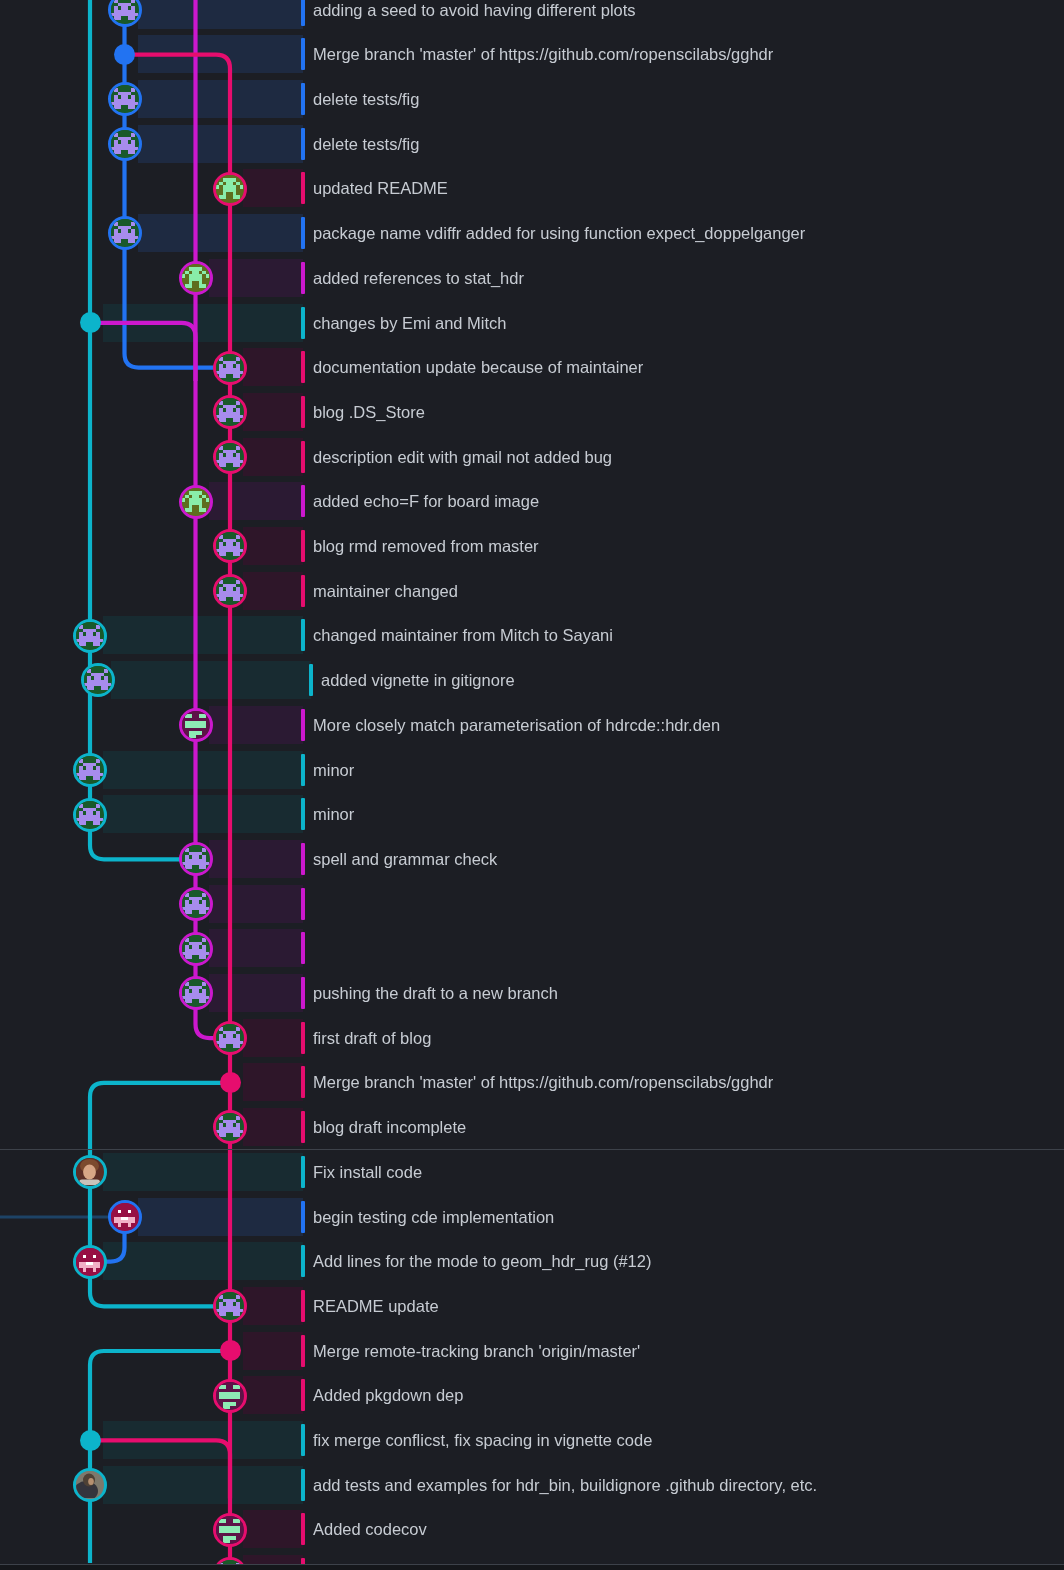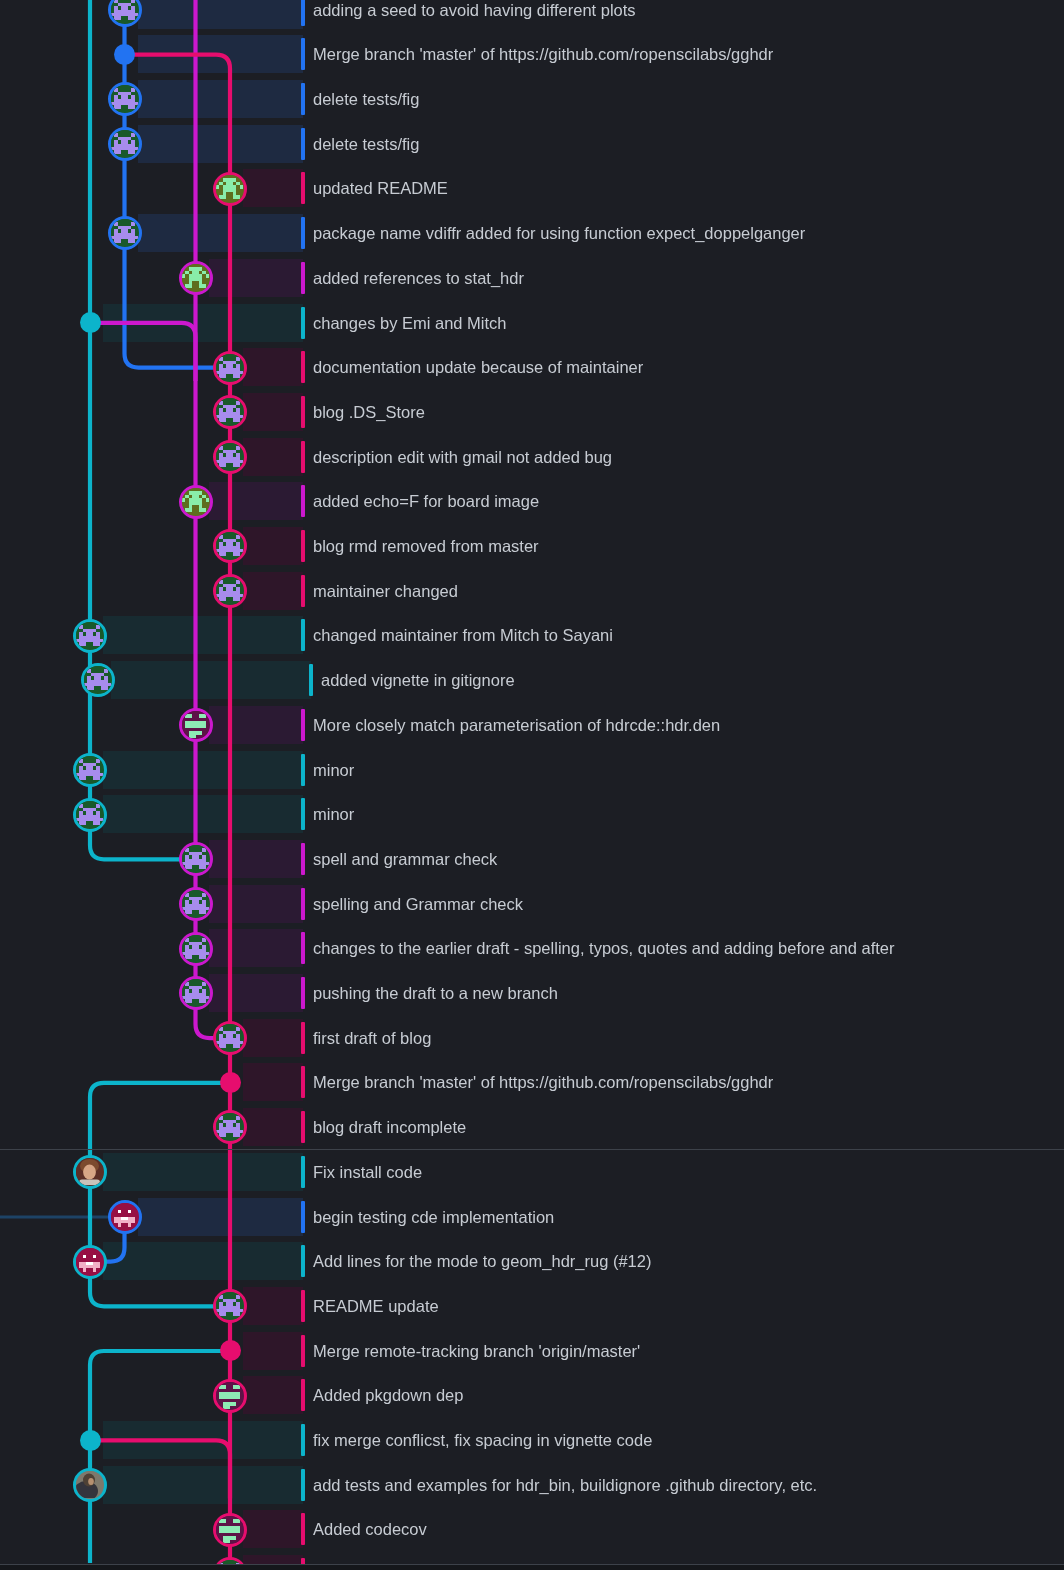--- a/index.html
+++ b/index.html
@@ -749,21 +749,20 @@
             <rect x="5" y="5" width="1" height="1" fill="#a78ced"></rect>
             <rect x="6" y="5" width="1" height="1" fill="#a78ced"></rect>
             <rect x="7" y="5" width="1" height="1" fill="#a78ced"></rect>
             <rect x="1" y="6" width="1" height="1" fill="#a78ced"></rect>
             <rect x="2" y="6" width="1" height="1" fill="#a78ced"></rect>
             <rect x="5" y="6" width="1" height="1" fill="#a78ced"></rect>
             <rect x="6" y="6" width="1" height="1" fill="#a78ced"></rect>
           </svg>
         </div>
         <div class="msg-bar" style="background: rgb(204, 24, 206);"></div>
-        <div class="msg">spelling and Grammar check</div>
       </div>
       <div class="commit-row" style="top: 926.35px;">
         <div class="row-band" style="left: 208.5px; width: 94.5px; background: rgb(43, 26, 51);"></div>
         <div class="commit-node avatar" style="left: 178.5px; top: 5.35px; border-color: rgb(204, 24, 206); background: rgb(25, 89, 42);">
           <svg viewBox="0 0 8 8" shape-rendering="crispEdges" xmlns="http://www.w3.org/2000/svg">
             <rect width="8" height="8" fill="#19592a"></rect>
             <rect x="1" y="1" width="1" height="1" fill="#a78ced"></rect>
             <rect x="6" y="1" width="1" height="1" fill="#a78ced"></rect>
             <rect x="2" y="2" width="1" height="1" fill="#a78ced"></rect>
             <rect x="3" y="2" width="1" height="1" fill="#a78ced"></rect>
@@ -787,21 +786,20 @@
             <rect x="5" y="5" width="1" height="1" fill="#a78ced"></rect>
             <rect x="6" y="5" width="1" height="1" fill="#a78ced"></rect>
             <rect x="7" y="5" width="1" height="1" fill="#a78ced"></rect>
             <rect x="1" y="6" width="1" height="1" fill="#a78ced"></rect>
             <rect x="2" y="6" width="1" height="1" fill="#a78ced"></rect>
             <rect x="5" y="6" width="1" height="1" fill="#a78ced"></rect>
             <rect x="6" y="6" width="1" height="1" fill="#a78ced"></rect>
           </svg>
         </div>
         <div class="msg-bar" style="background: rgb(204, 24, 206);"></div>
-        <div class="msg">changes to the earlier draft - spelling, typos, quotes and adding before and after</div>
       </div>
       <div class="commit-row" style="top: 971.05px;">
         <div class="row-band" style="left: 208.5px; width: 94.5px; background: rgb(43, 26, 51);"></div>
         <div class="commit-node avatar" style="left: 178.5px; top: 5.35px; border-color: rgb(204, 24, 206); background: rgb(25, 89, 42);">
           <svg viewBox="0 0 8 8" shape-rendering="crispEdges" xmlns="http://www.w3.org/2000/svg">
             <rect width="8" height="8" fill="#19592a"></rect>
             <rect x="1" y="1" width="1" height="1" fill="#a78ced"></rect>
             <rect x="6" y="1" width="1" height="1" fill="#a78ced"></rect>
             <rect x="2" y="2" width="1" height="1" fill="#a78ced"></rect>
             <rect x="3" y="2" width="1" height="1" fill="#a78ced"></rect>

